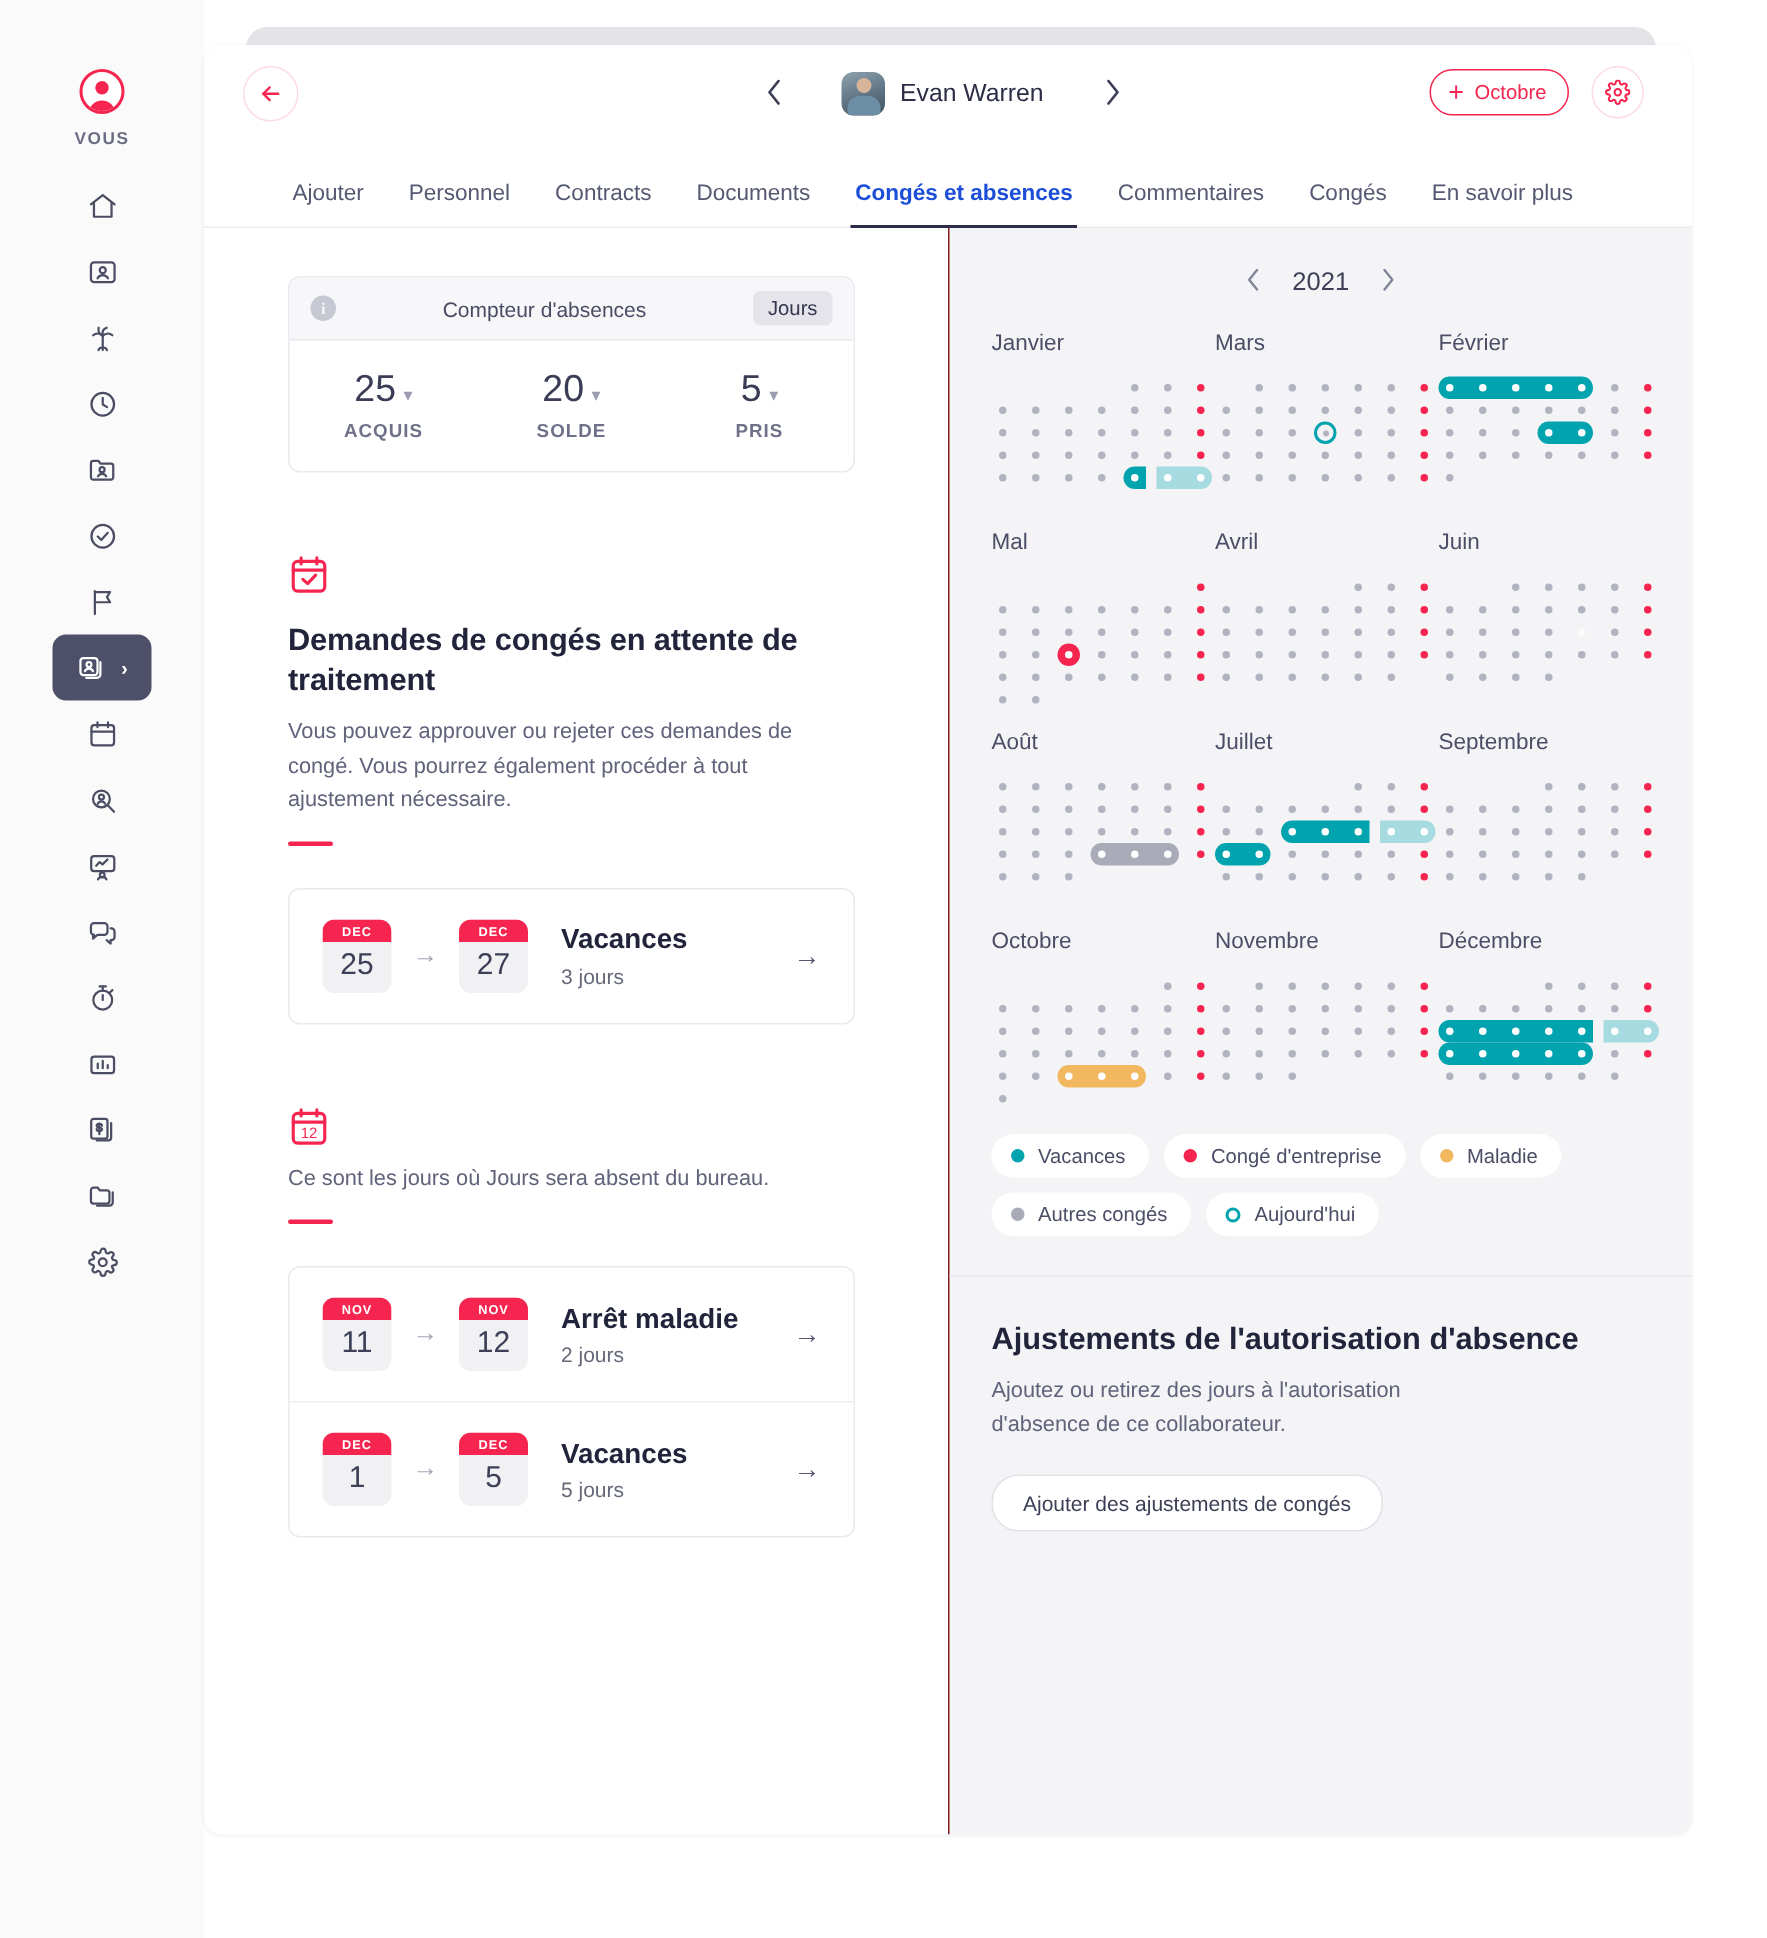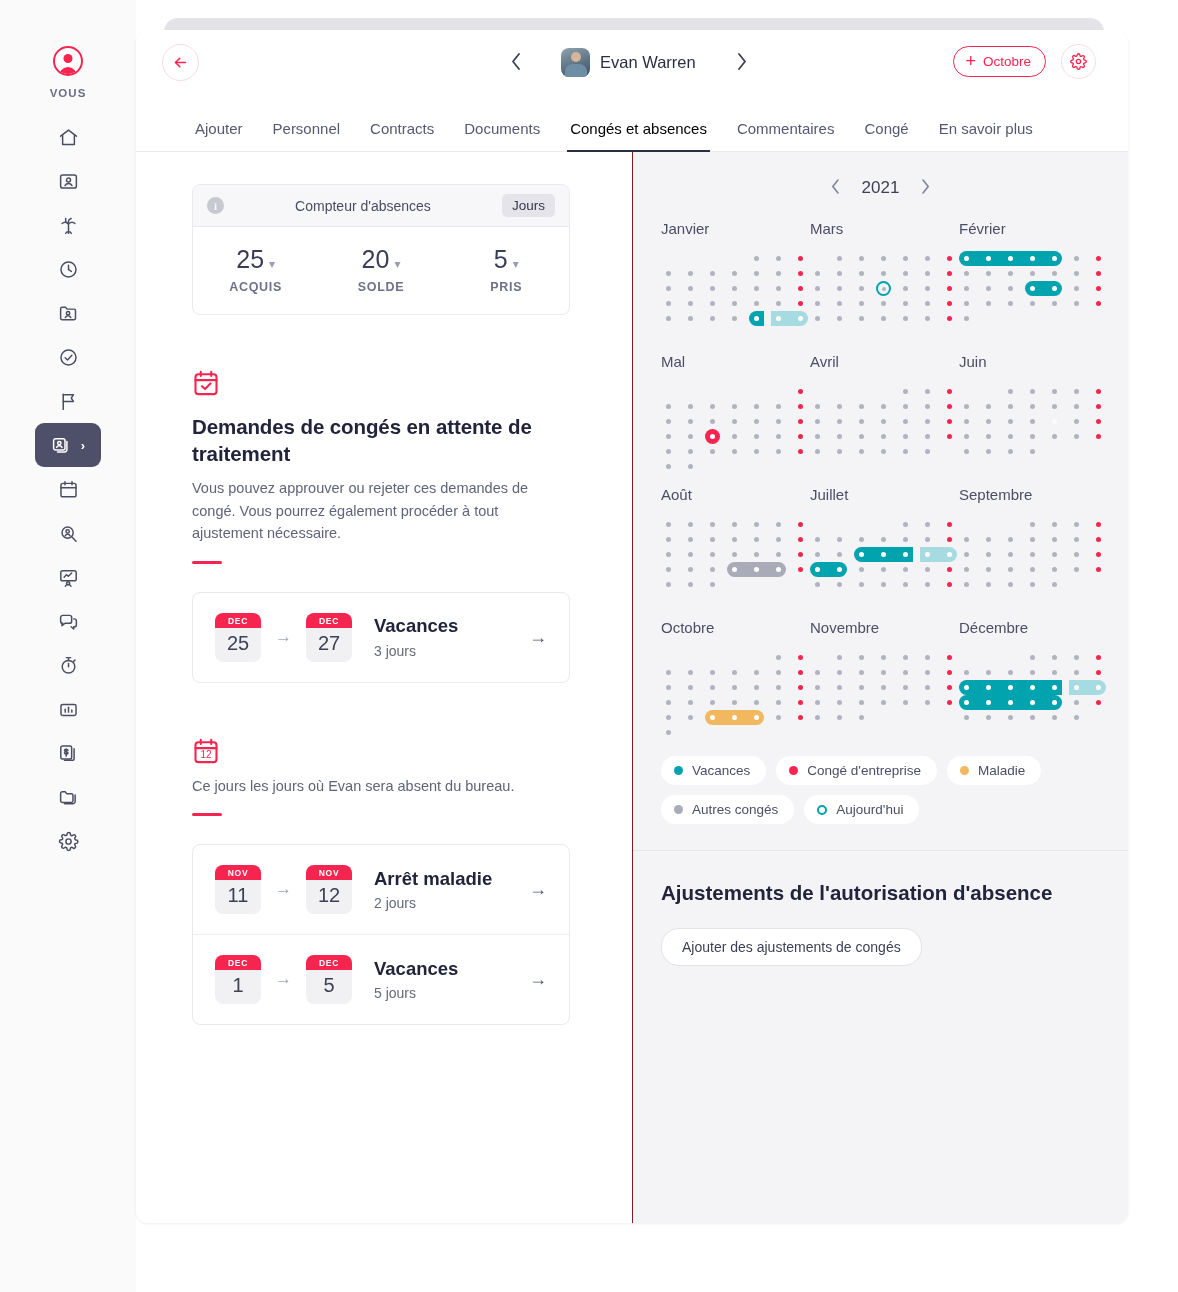--- a/index.html
+++ b/index.html
@@ -93,21 +93,21 @@
   }
 
   
   .tabs {
     display:flex; align-items:flex-end; gap:0; padding-left: 44px;
     height: 54px; border-bottom: 1px solid #ebebef; position:relative;
   }
   .tab {
     font-size:15px; color:#555872; padding: 0 15px 14px 15px; position:relative; white-space:nowrap;
   }
-  .tab.active { color:#000000; font-weight:400; }
+  .tab.active { color:#1d4ed8; font-weight:700; }
   .tab.active::after {
     content:""; position:absolute; left:12px; right:12px; bottom:-1px; height:2.5px; background:#2b2e45;
   }
 
   
   .body { display:flex; height: calc(1193px - 68px - 54px); }
   .left-col { width: 496px; padding: 32px 0 0 56px; }
   .right-col { width: 496px; background:#f4f4f6; border-left:1px solid #7f1d1d; }
 
   
@@ -369,21 +369,21 @@
       </div>
     </div>
 
     <div class="tabs" id="tabs">
         <div class="tab">Ajouter</div>
         <div class="tab">Personnel</div>
         <div class="tab">Contracts</div>
         <div class="tab">Documents</div>
         <div class="tab active">Congés et absences</div>
         <div class="tab">Commentaires</div>
-        <div class="tab">Congé</div>
+        <div class="tab">Congés</div>
         <div class="tab">En savoir plus</div>
       </div>
 
     <div class="body">
 
       <div class="left-col">
 
         <div class="counter">
           <div class="counter-top">
             <div class="info-i">i</div>
@@ -451,21 +451,21 @@
         <div class="sec">
           <div class="sec-icon">
             <svg width="28" height="28" viewBox="0 0 24 24" fill="none" stroke="currentColor" stroke-width="1.8" stroke-linecap="round" stroke-linejoin="round">
               <rect x="3" y="4.5" width="18" height="17" rx="2.5"></rect>
               <line x1="3" y1="9.5" x2="21" y2="9.5"></line>
               <line x1="7.5" y1="2.5" x2="7.5" y2="6"></line>
                 <line x1="16.5" y1="2.5" x2="16.5" y2="6"></line>
               <text x="12" y="18.4" font-size="8.6" font-family="Liberation Sans, sans-serif" fill="currentColor" stroke="none" text-anchor="middle">12</text>
             </svg>
           </div>
-          <div class="sec-p">Ce jours les jours où Evan sera absent du bureau.</div>
+          <div class="sec-p">Ce sont les jours où Jours sera absent du bureau.</div>
           <div class="sec-rule"></div>
           <div class="req-list" id="upcoming-rows">
               <div class="req-row">
                 <div class="daychip">
                   <div class="m">NOV</div>
                   <div class="d">11</div>
                 </div>
                 <div class="arrow-mid">→</div>
                 <div class="daychip">
                   <div class="m">NOV</div>
@@ -987,19 +987,20 @@
               <span>Autres congés</span>
             </div>
             <div class="lg">
               <span class="ringdot"></span>
               <span>Aujourd'hui</span>
             </div>
           </div>
 
         <div class="adjust">
           <div class="adj-h">Ajustements de l'autorisation d'absence</div>
+          <div class="adj-p">Ajoutez ou retirez des jours à l'autorisation d'absence de ce collaborateur.</div>
           <div class="adj-btn">Ajouter des ajustements de congés</div>
         </div>
       </div>
 
     </div>
   </div>
 </div>
 
 </body></html>

